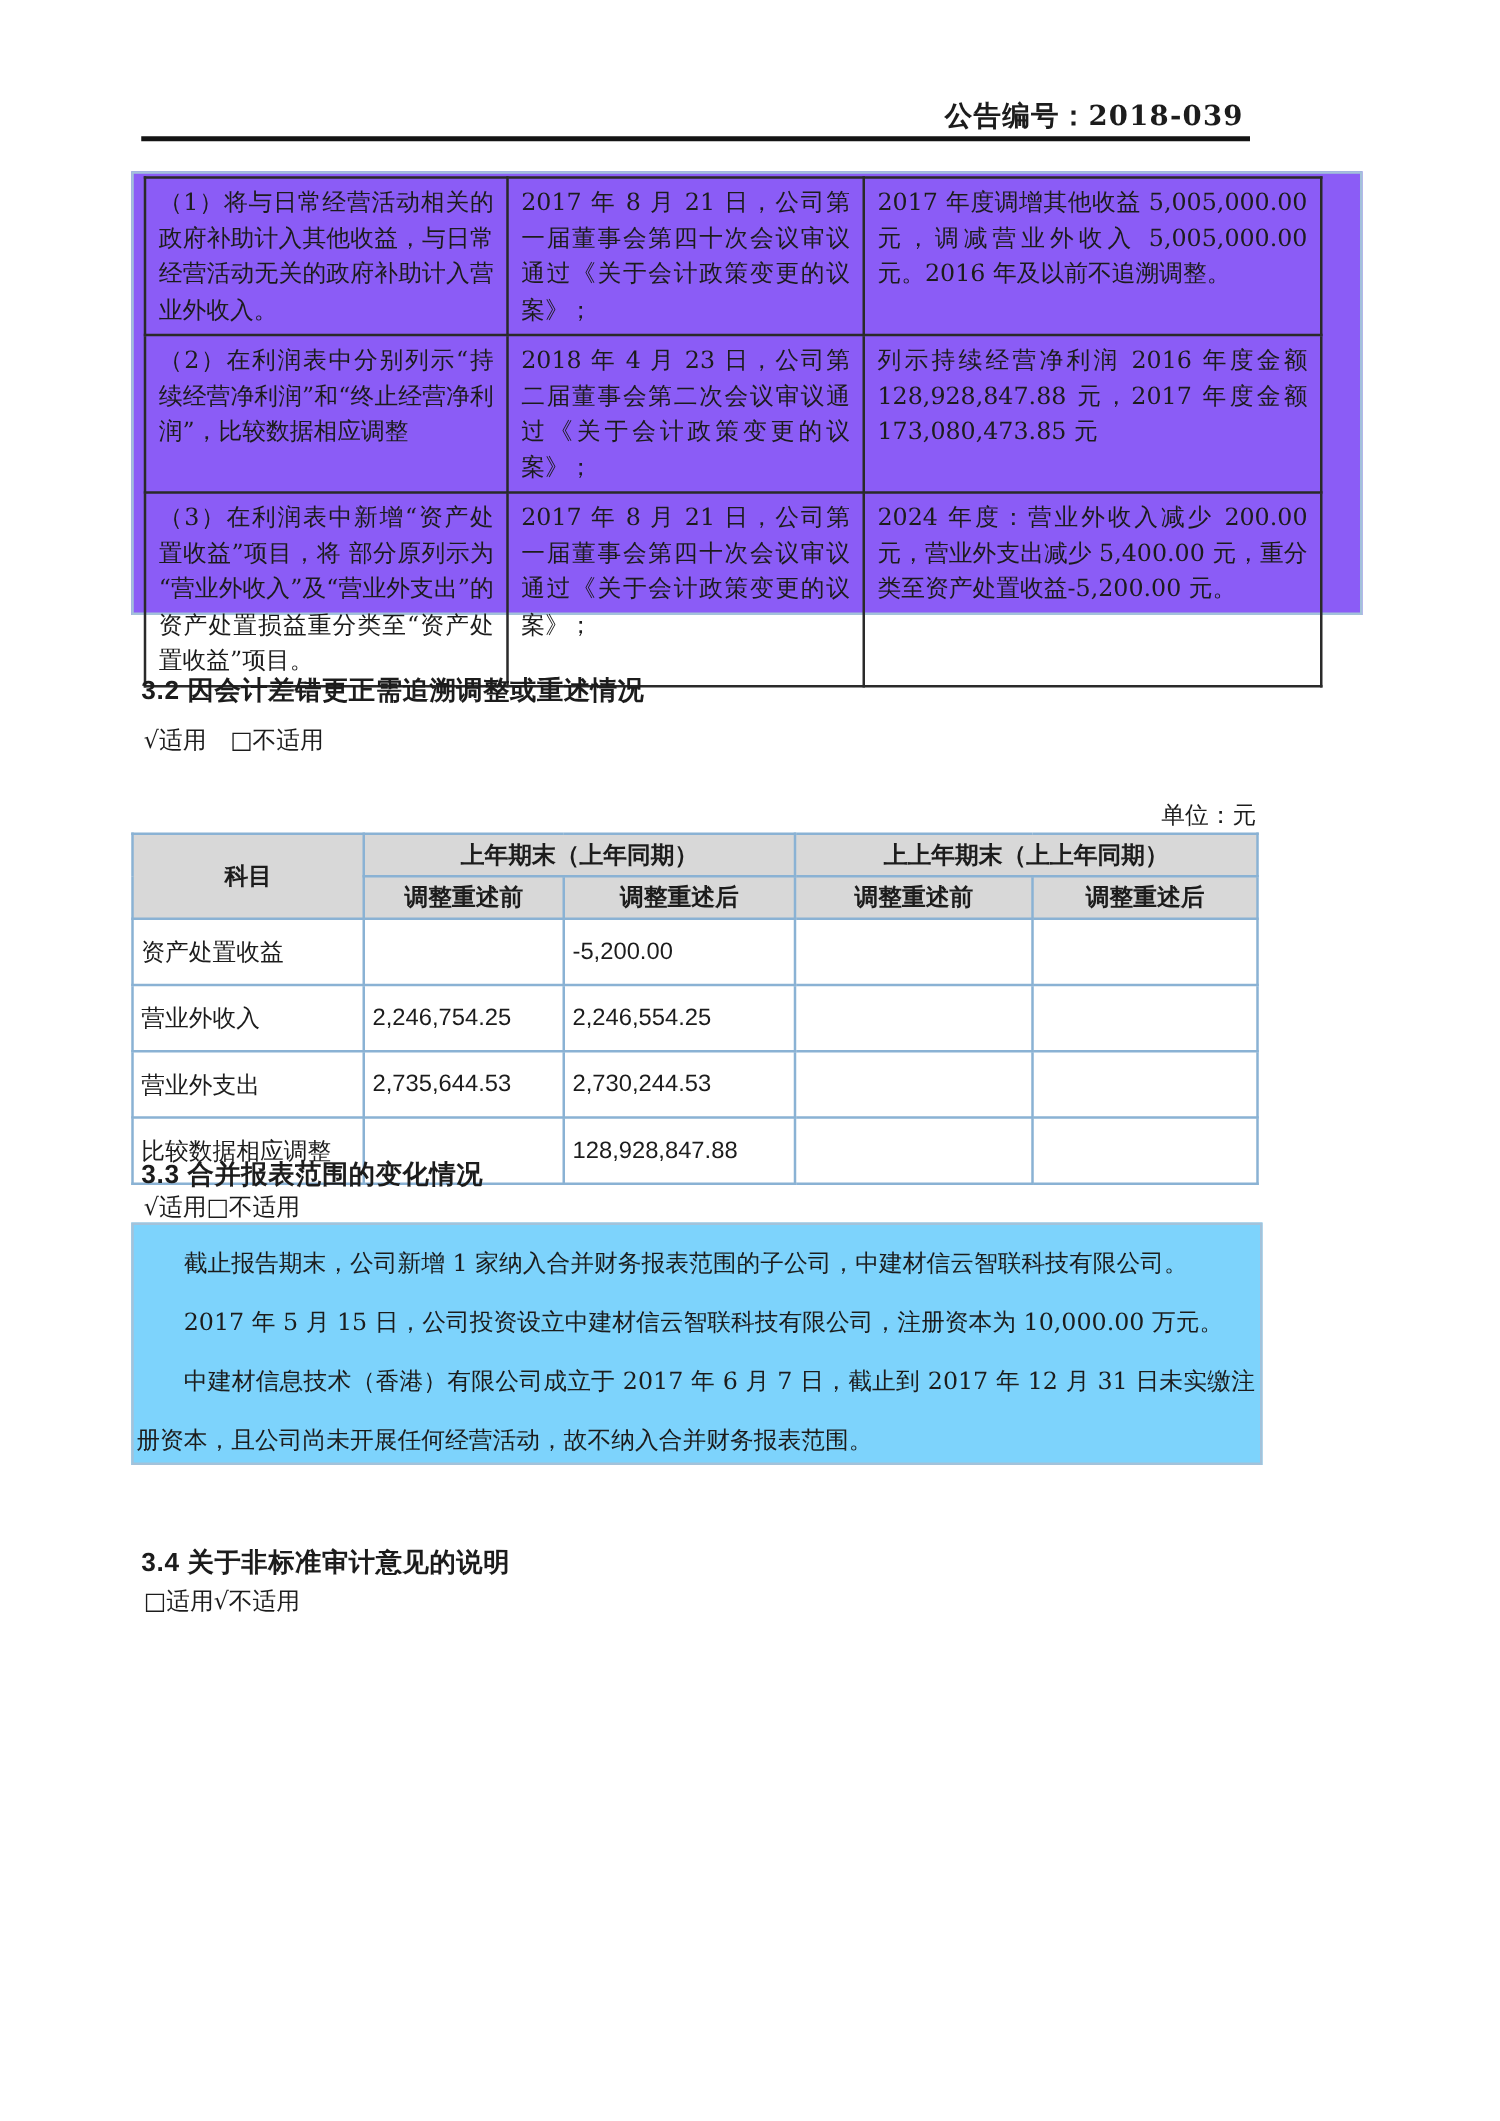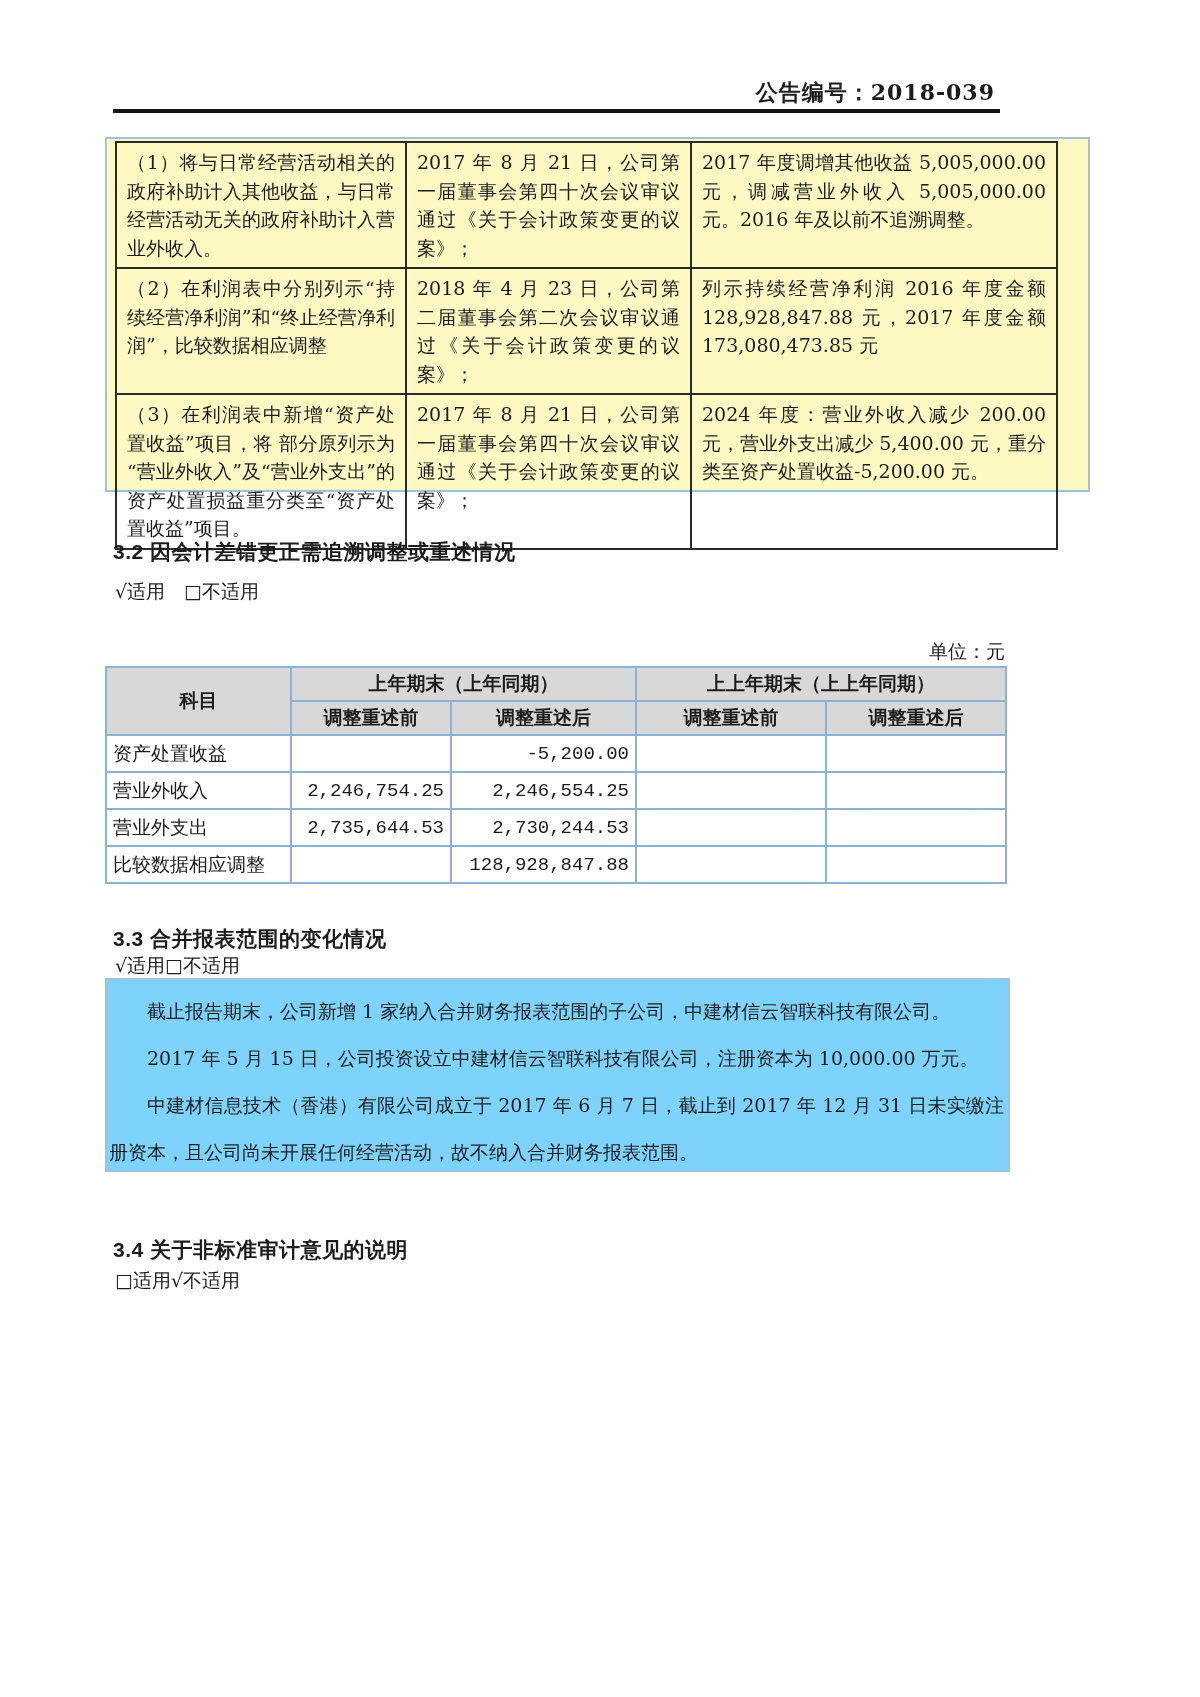--- a/index.html
+++ b/index.html
@@ -26,21 +26,21 @@
     width:887px; height:4px;
     background:#141414;
   }
   
   .policy-box{
     position:absolute;
     left:105px; top:137px;
     width:985px; height:355px;
     border:2px solid #a3c2da;
     box-sizing:border-box;
-    background:#fef9c3;
+    background:#8b5cf6;
   }
   table.policy-table{
     border-collapse:collapse;
     margin:2px 0 0 8px;
     width:941px;
     table-layout:fixed;
   }
   table.policy-table td{
     border:2px solid #2a2a2a;
     vertical-align:top;
@@ -100,31 +100,31 @@
   }
   table.restate-table tr.hdr td{
     background:#d8d8d8;
     text-align:center;
     font-family:"Liberation Sans","DejaVu Sans",sans-serif;
     font-weight:700;
     height:34px;
     vertical-align:middle;
   }
   table.restate-table tr.data td{
-    height:37px;
+    height:53px;
     vertical-align:middle;
     background:#ffffff;
   }
   .rt-c1{width:185px;}
   .rt-c2{width:160px;}
   .rt-c3{width:185px;}
   .rt-c4{width:190px;}
   .rt-c5{width:180px;}
   td.subj{text-align:left;padding-left:10px;}
-  td.num{text-align:right;padding-right:28px;font-family:Liberation Mono, monospace;}
+  td.num{padding-right:28px;font-family:Liberation Sans, sans-serif;}
   
   .disclosure-box{
     position:absolute;
     left:105px; top:978px;
     width:905px; height:194px;
     border:2px solid #a3c2da;
     box-sizing:border-box;
     background:#7dd3fc;
     padding:8px 4px 0 2px;
   }

